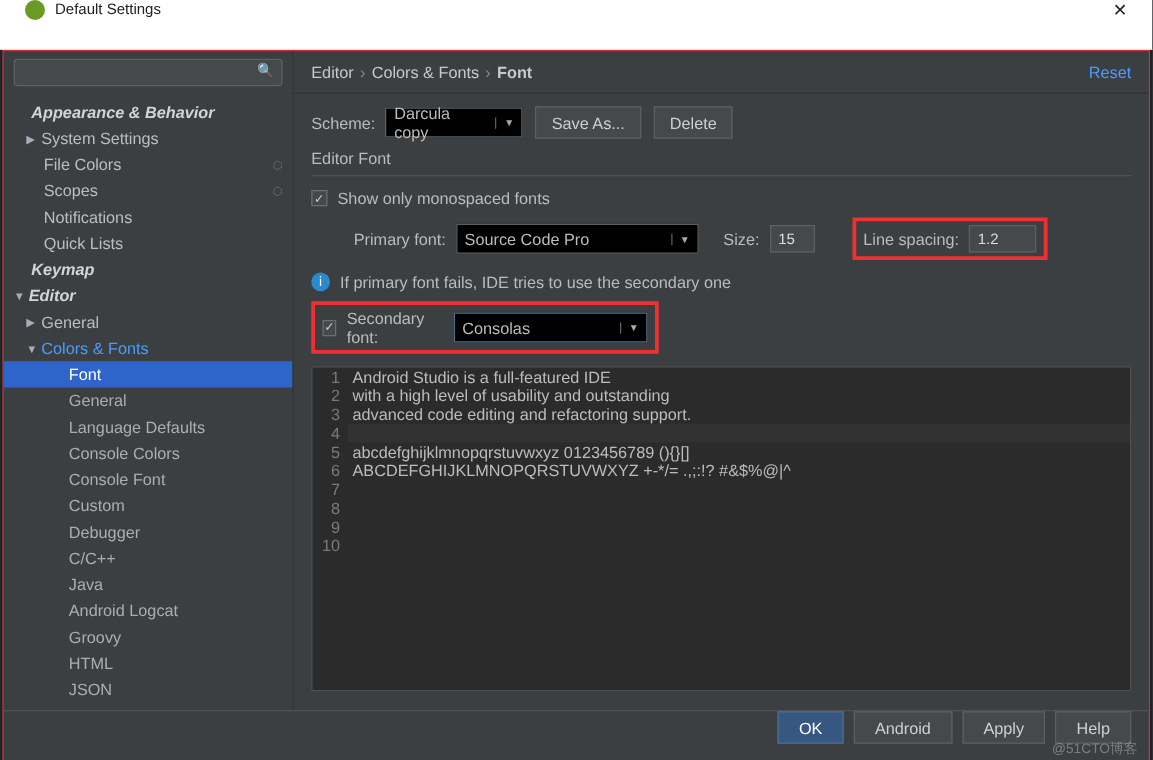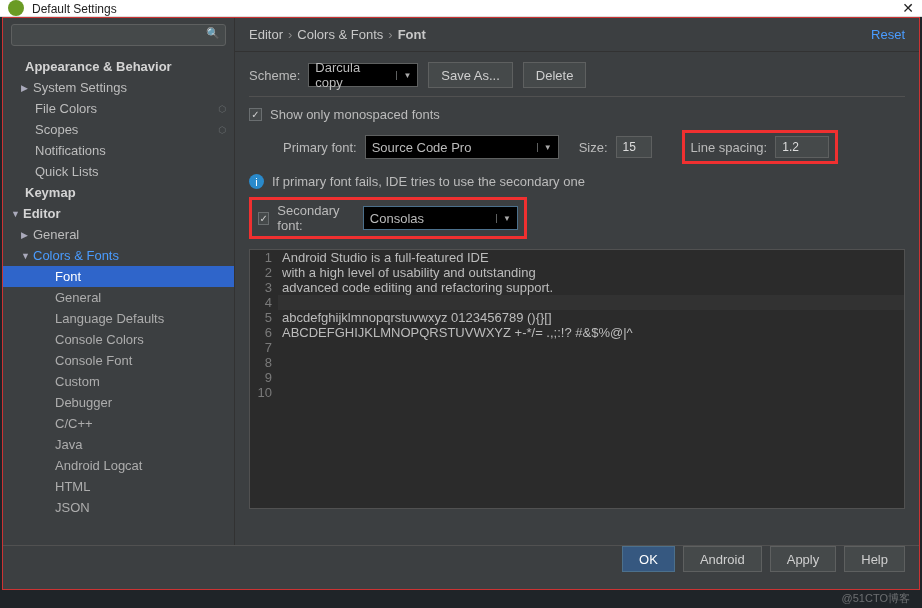--- a/index.html
+++ b/index.html
@@ -1,19 +1,19 @@
 <!DOCTYPE html>
 <html><head>
 <meta charset="utf-8">
 <style>
 * { margin:0; padding:0; box-sizing:border-box; font-family:"Segoe UI",Arial,sans-serif; }
 body { width:922px; height:608px; background:#1f2428; overflow:hidden; }
 
 
-.titlebar { height:17px; background:#fff; display:flex; align-items:flex-end; padding:0 8px; border-bottom:1px solid #ddd; }
+.titlebar { height:40px; background:#fff; display:flex; align-items:flex-start; padding:0 20px; border-bottom:1px solid #ddd; }
 .titlebar .appicon { width:16px; height:16px; background:#6a9b24; border-radius:50%; margin-right:8px; }
 .titlebar .title { font-size:12px; color:#222; flex:1; }
 .titlebar .closebtn { font-size:14px; color:#222; cursor:pointer; }
 
 
 .frame { width:918px; height:573px; margin:0 2px; border:1px solid #c33; background:#3c3f41; display:flex; flex-direction:column; }
 
 
 .main { flex:1; display:flex; overflow:hidden; }
 
@@ -21,21 +21,21 @@
 .sidebar { width:232px; background:#3c3f41; border-right:1px solid #323232; display:flex; flex-direction:column; }
 .searchwrap { padding:6px 8px 6px 8px; }
 .search { width:100%; height:22px; background:#45494a; border:1px solid #5e6060; border-radius:3px; padding:0 18px 0 6px; color:#bbb; font-size:11px; }
 .searchwrap { position:relative; }
 .mag { position:absolute; right:14px; top:9px; font-size:11px; color:#9aa; }
 
 .tree { padding-top:4px; overflow:auto; }
 .tree-item { display:flex; align-items:center; padding:2px 8px 2px 22px; font-size:13px; color:#bdbdbd; height:21px; cursor:pointer; }
 .tree-item.lvl1 { padding-left:32px; }
 .tree-item.lvl3 { padding-left:52px; color:#adadad; }
-.tree-top { font-weight:bold; color:#d4d4d4; }
+.tree-top { font-weight:bold; color:#d4d4d4;font-style:italic; }
 .tree-item .arrow { width:12px; margin-left:-14px; font-size:9px; color:#aab; }
 .tree-item.selected { background:#2f65ca; color:#fff; }
 .tree-item.active { color:#4a9cff; }
 .dot { margin-left:auto; font-size:9px; color:#6a6e70; }
 
 
 .content { flex:1; display:flex; flex-direction:column; background:#3c3f41; }
 .crumbs { height:34px; padding:0 14px; display:flex; align-items:center; color:#c8c8c8; font-size:13px; border-bottom:1px solid #323232; }
 .crumbs b { font-weight:bold; }
 .crumbs .sep { margin:0 5px; color:#888; }
@@ -150,20 +150,23 @@
             <span>Debugger</span>
           </div>
       <div class="tree-item lvl3">
             <span>C/C++</span>
           </div>
       <div class="tree-item lvl3">
             <span>Java</span>
           </div>
       <div class="tree-item lvl3">
             <span>Android Logcat</span>
+          </div>
+      <div class="tree-item lvl3">
+            <span>Groovy</span>
           </div>
       <div class="tree-item lvl3">
             <span>HTML</span>
           </div>
       <div class="tree-item lvl3">
             <span>JSON</span>
           </div>
     </div>
   </div>
 
@@ -181,20 +184,21 @@
       <div class="row">
         <span class="label">Scheme:</span>
         <div class="combo" style="width:110px">
           <span>Darcula copy</span>
           <span class="drop">▼</span>
         </div>
         <div class="btn">Save As...</div>
         <div class="btn">Delete</div>
       </div>
 
+      <div class="section-title">Editor Font</div>
       <div class="hr"></div>
 
       <div class="row">
         <span class="cb checked"></span>
         <span>Show only monospaced fonts</span>
       </div>
 
       <div class="primaryrow">
         <span class="label">Primary font:</span>
         <div class="combo" style="width:194px">

